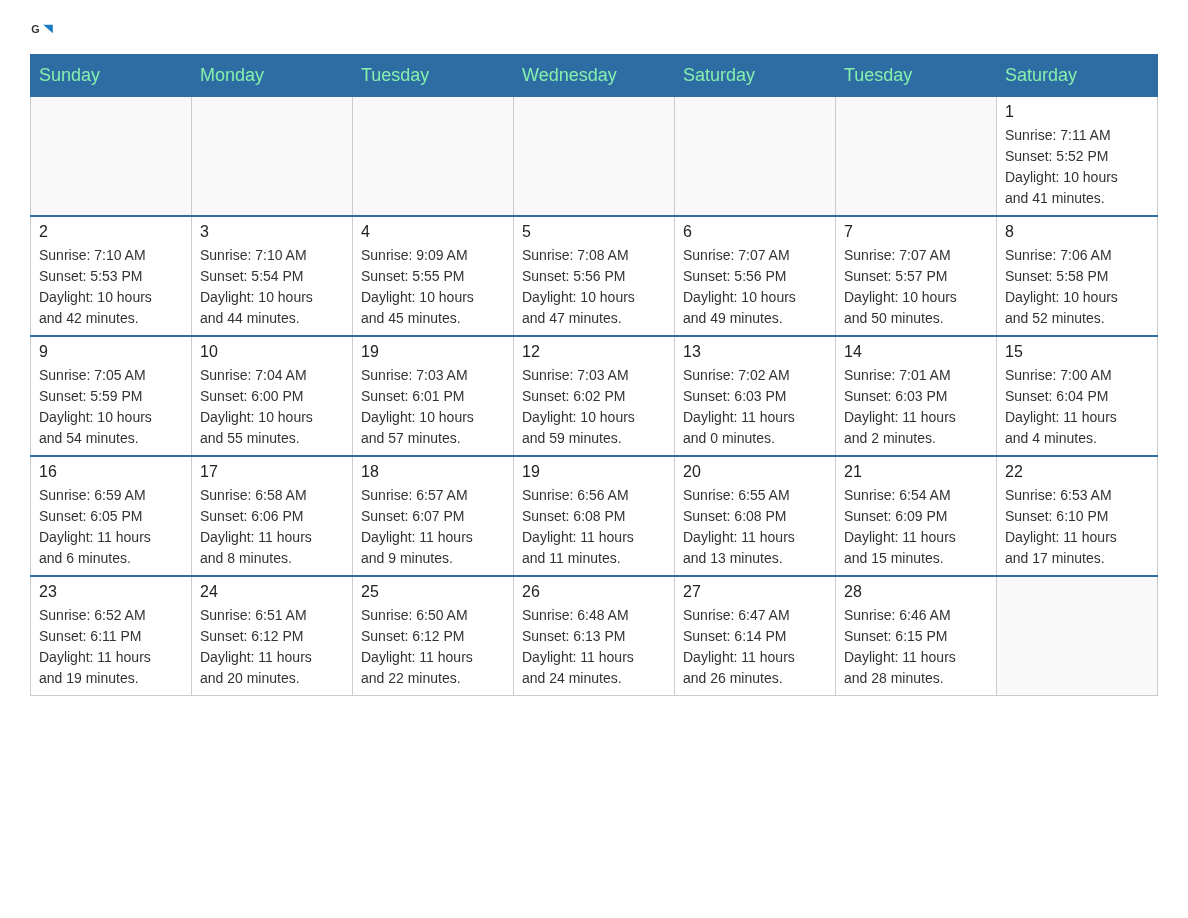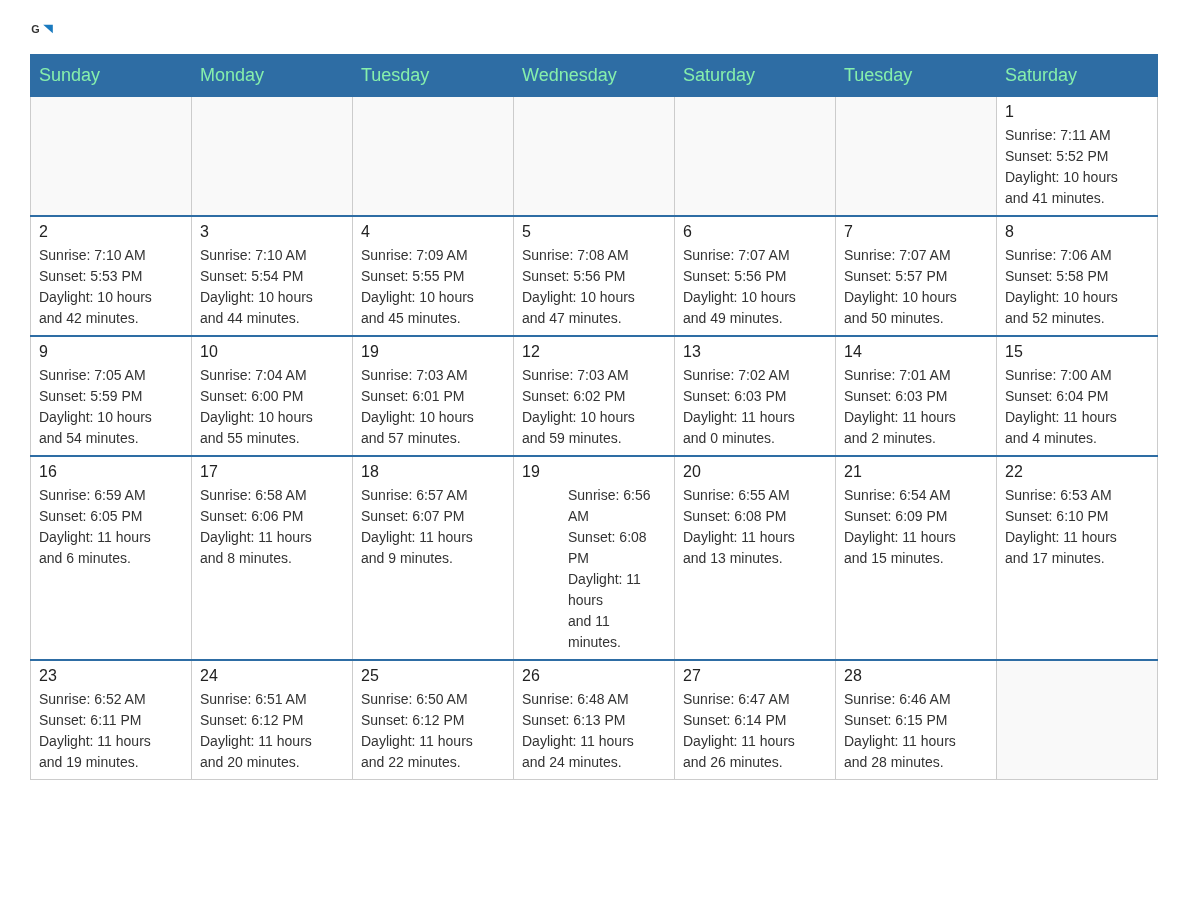--- a/index.html
+++ b/index.html
@@ -138,21 +138,21 @@
         </td>
         <td>
           <span class="day-number">3</span>
           <div class="day-info" style="white-space: pre-line;">Sunrise: 7:10 AM
 Sunset: 5:54 PM
 Daylight: 10 hours
 and 44 minutes.</div>
         </td>
         <td>
           <span class="day-number">4</span>
-          <div class="day-info" style="white-space: pre-line;">Sunrise: 7:09 AM
+          <div class="day-info" style="white-space: pre-line;">Sunrise: 9:09 AM
 Sunset: 5:55 PM
 Daylight: 10 hours
 and 45 minutes.</div>
         </td>
         <td>
           <span class="day-number">5</span>
           <div class="day-info" style="white-space: pre-line;">Sunrise: 7:08 AM
 Sunset: 5:56 PM
 Daylight: 10 hours
 and 47 minutes.</div>
@@ -247,21 +247,21 @@
         </td>
         <td>
           <span class="day-number">18</span>
           <div class="day-info" style="white-space: pre-line;">Sunrise: 6:57 AM
 Sunset: 6:07 PM
 Daylight: 11 hours
 and 9 minutes.</div>
         </td>
         <td>
           <span class="day-number">19</span>
-          <div class="day-info" style="white-space: pre-line; margin-left: 46px;">Sunrise: 6:56 AM
+          <div class="day-info" style="white-space: pre-line;">Sunrise: 6:56 AM
 Sunset: 6:08 PM
 Daylight: 11 hours
 and 11 minutes.</div>
         </td>
         <td>
           <span class="day-number">20</span>
           <div class="day-info" style="white-space: pre-line;">Sunrise: 6:55 AM
 Sunset: 6:08 PM
 Daylight: 11 hours
 and 13 minutes.</div>

